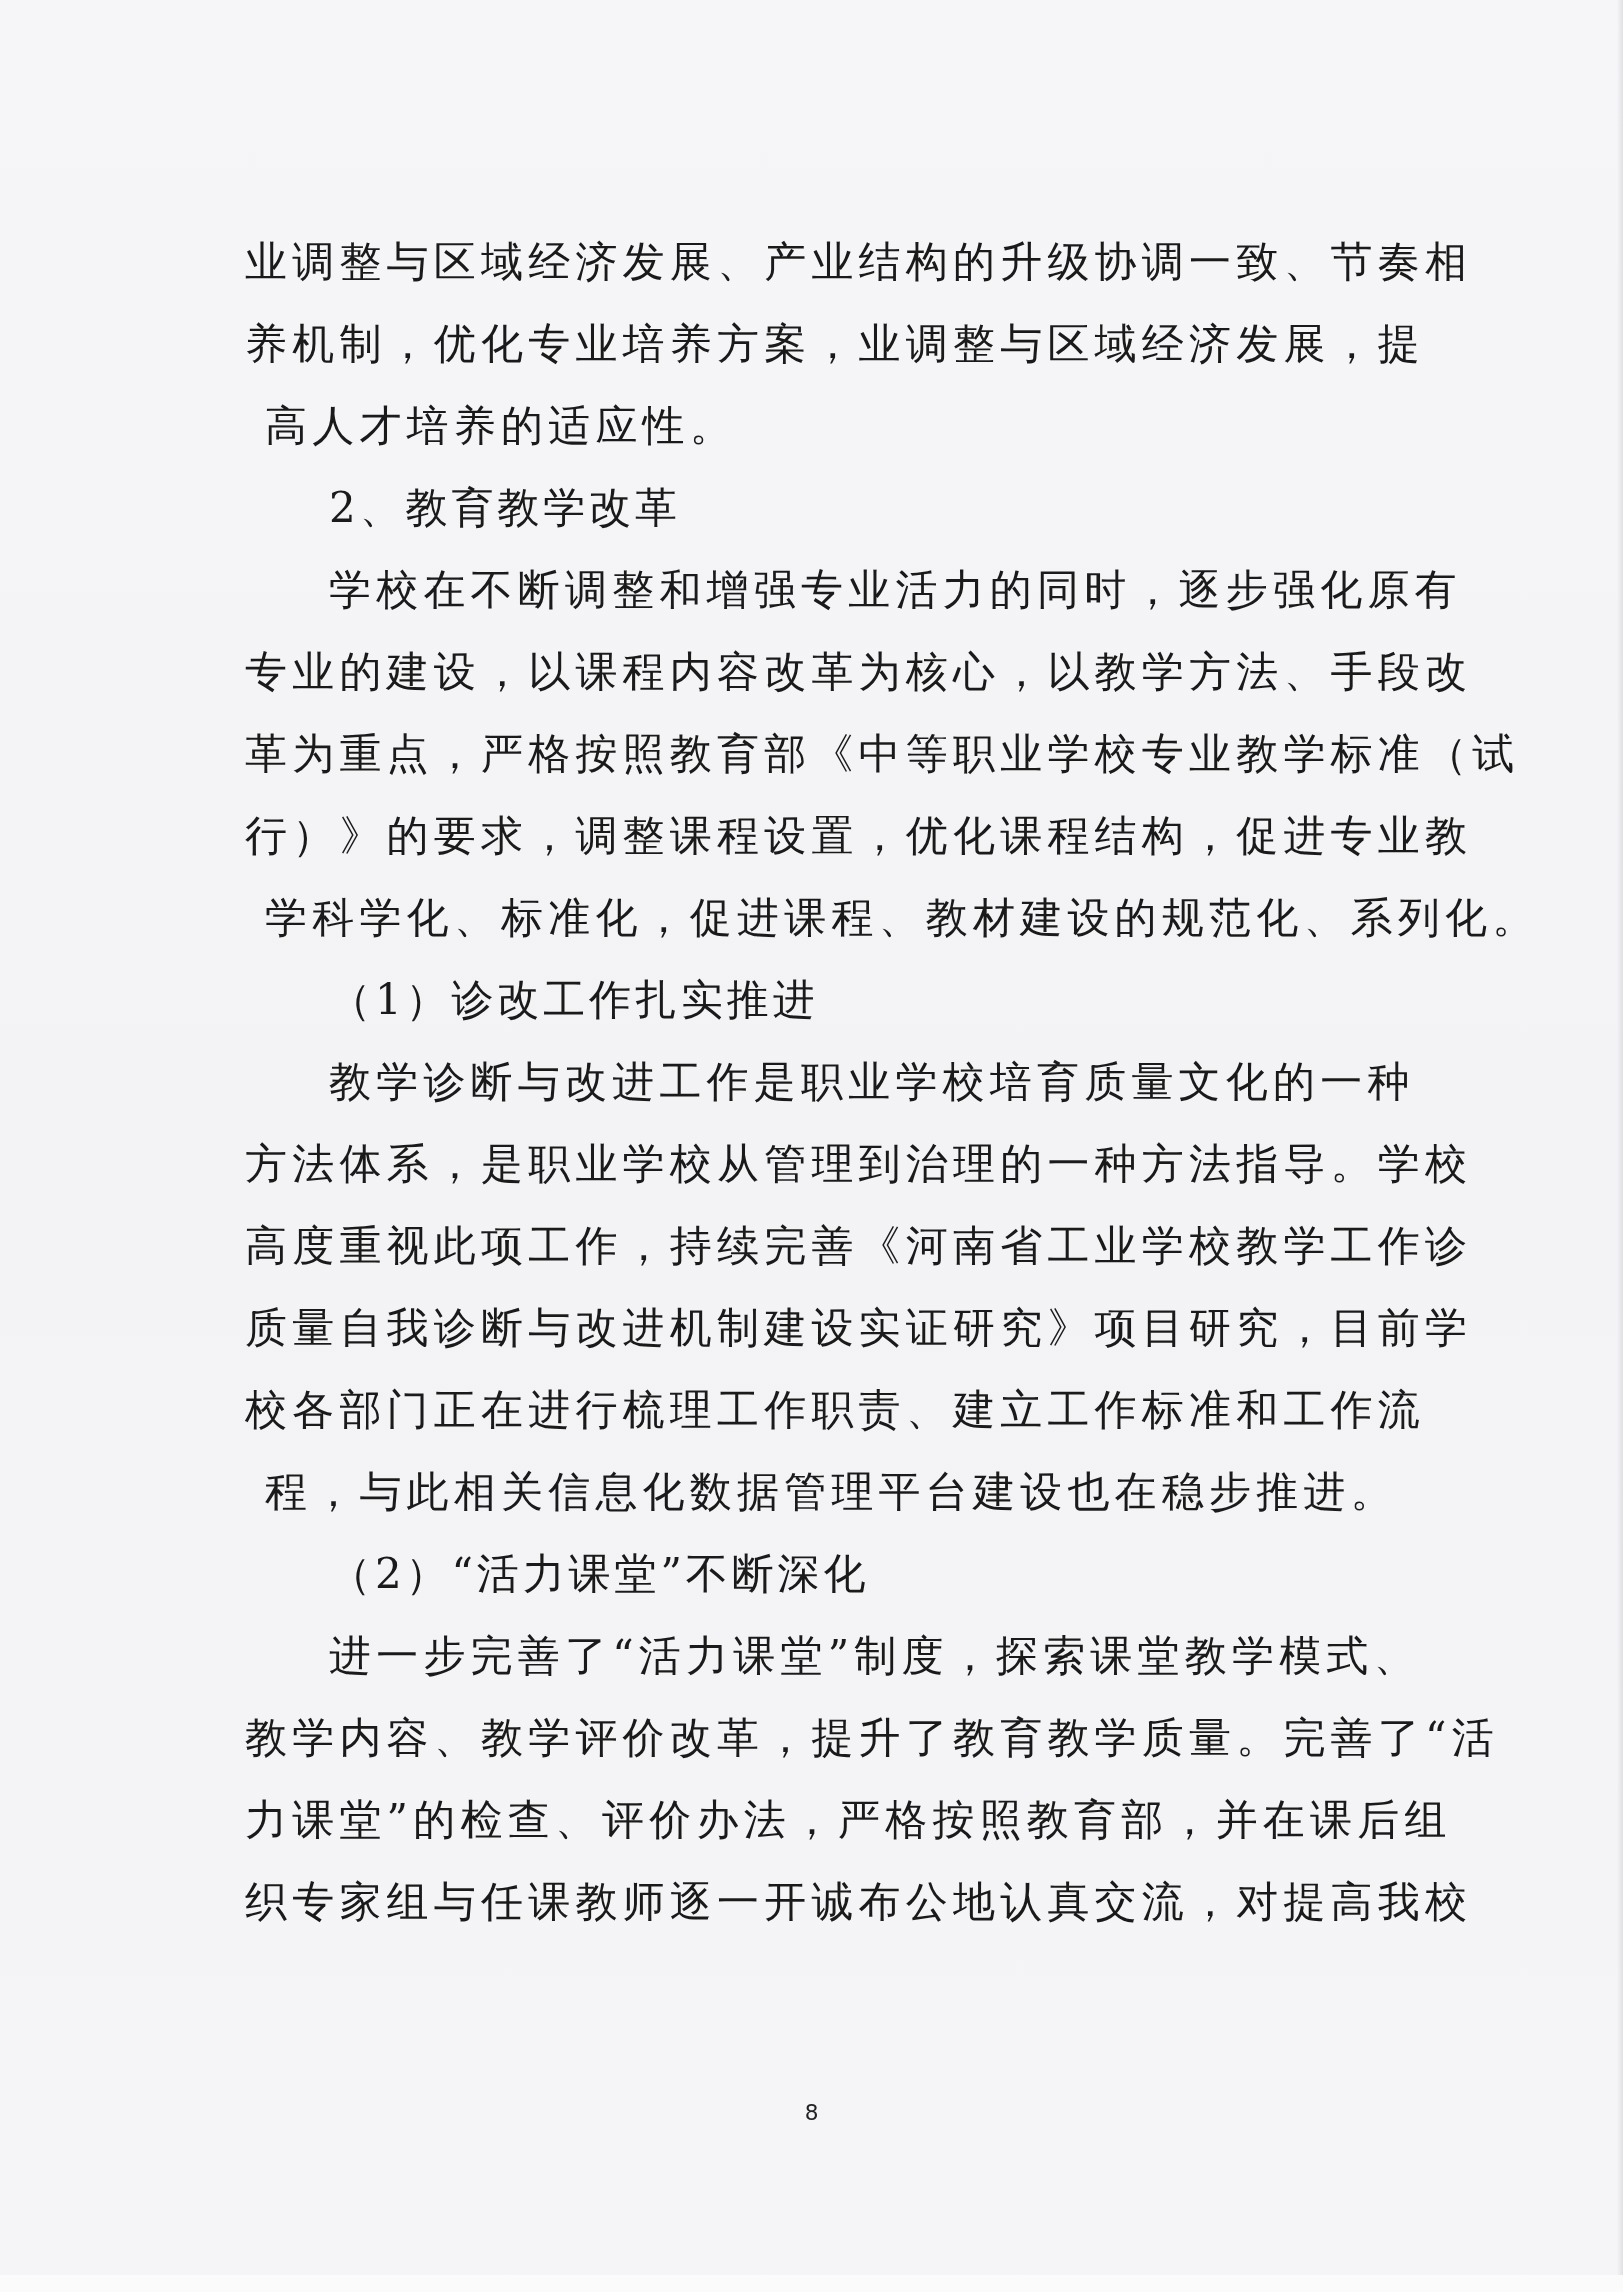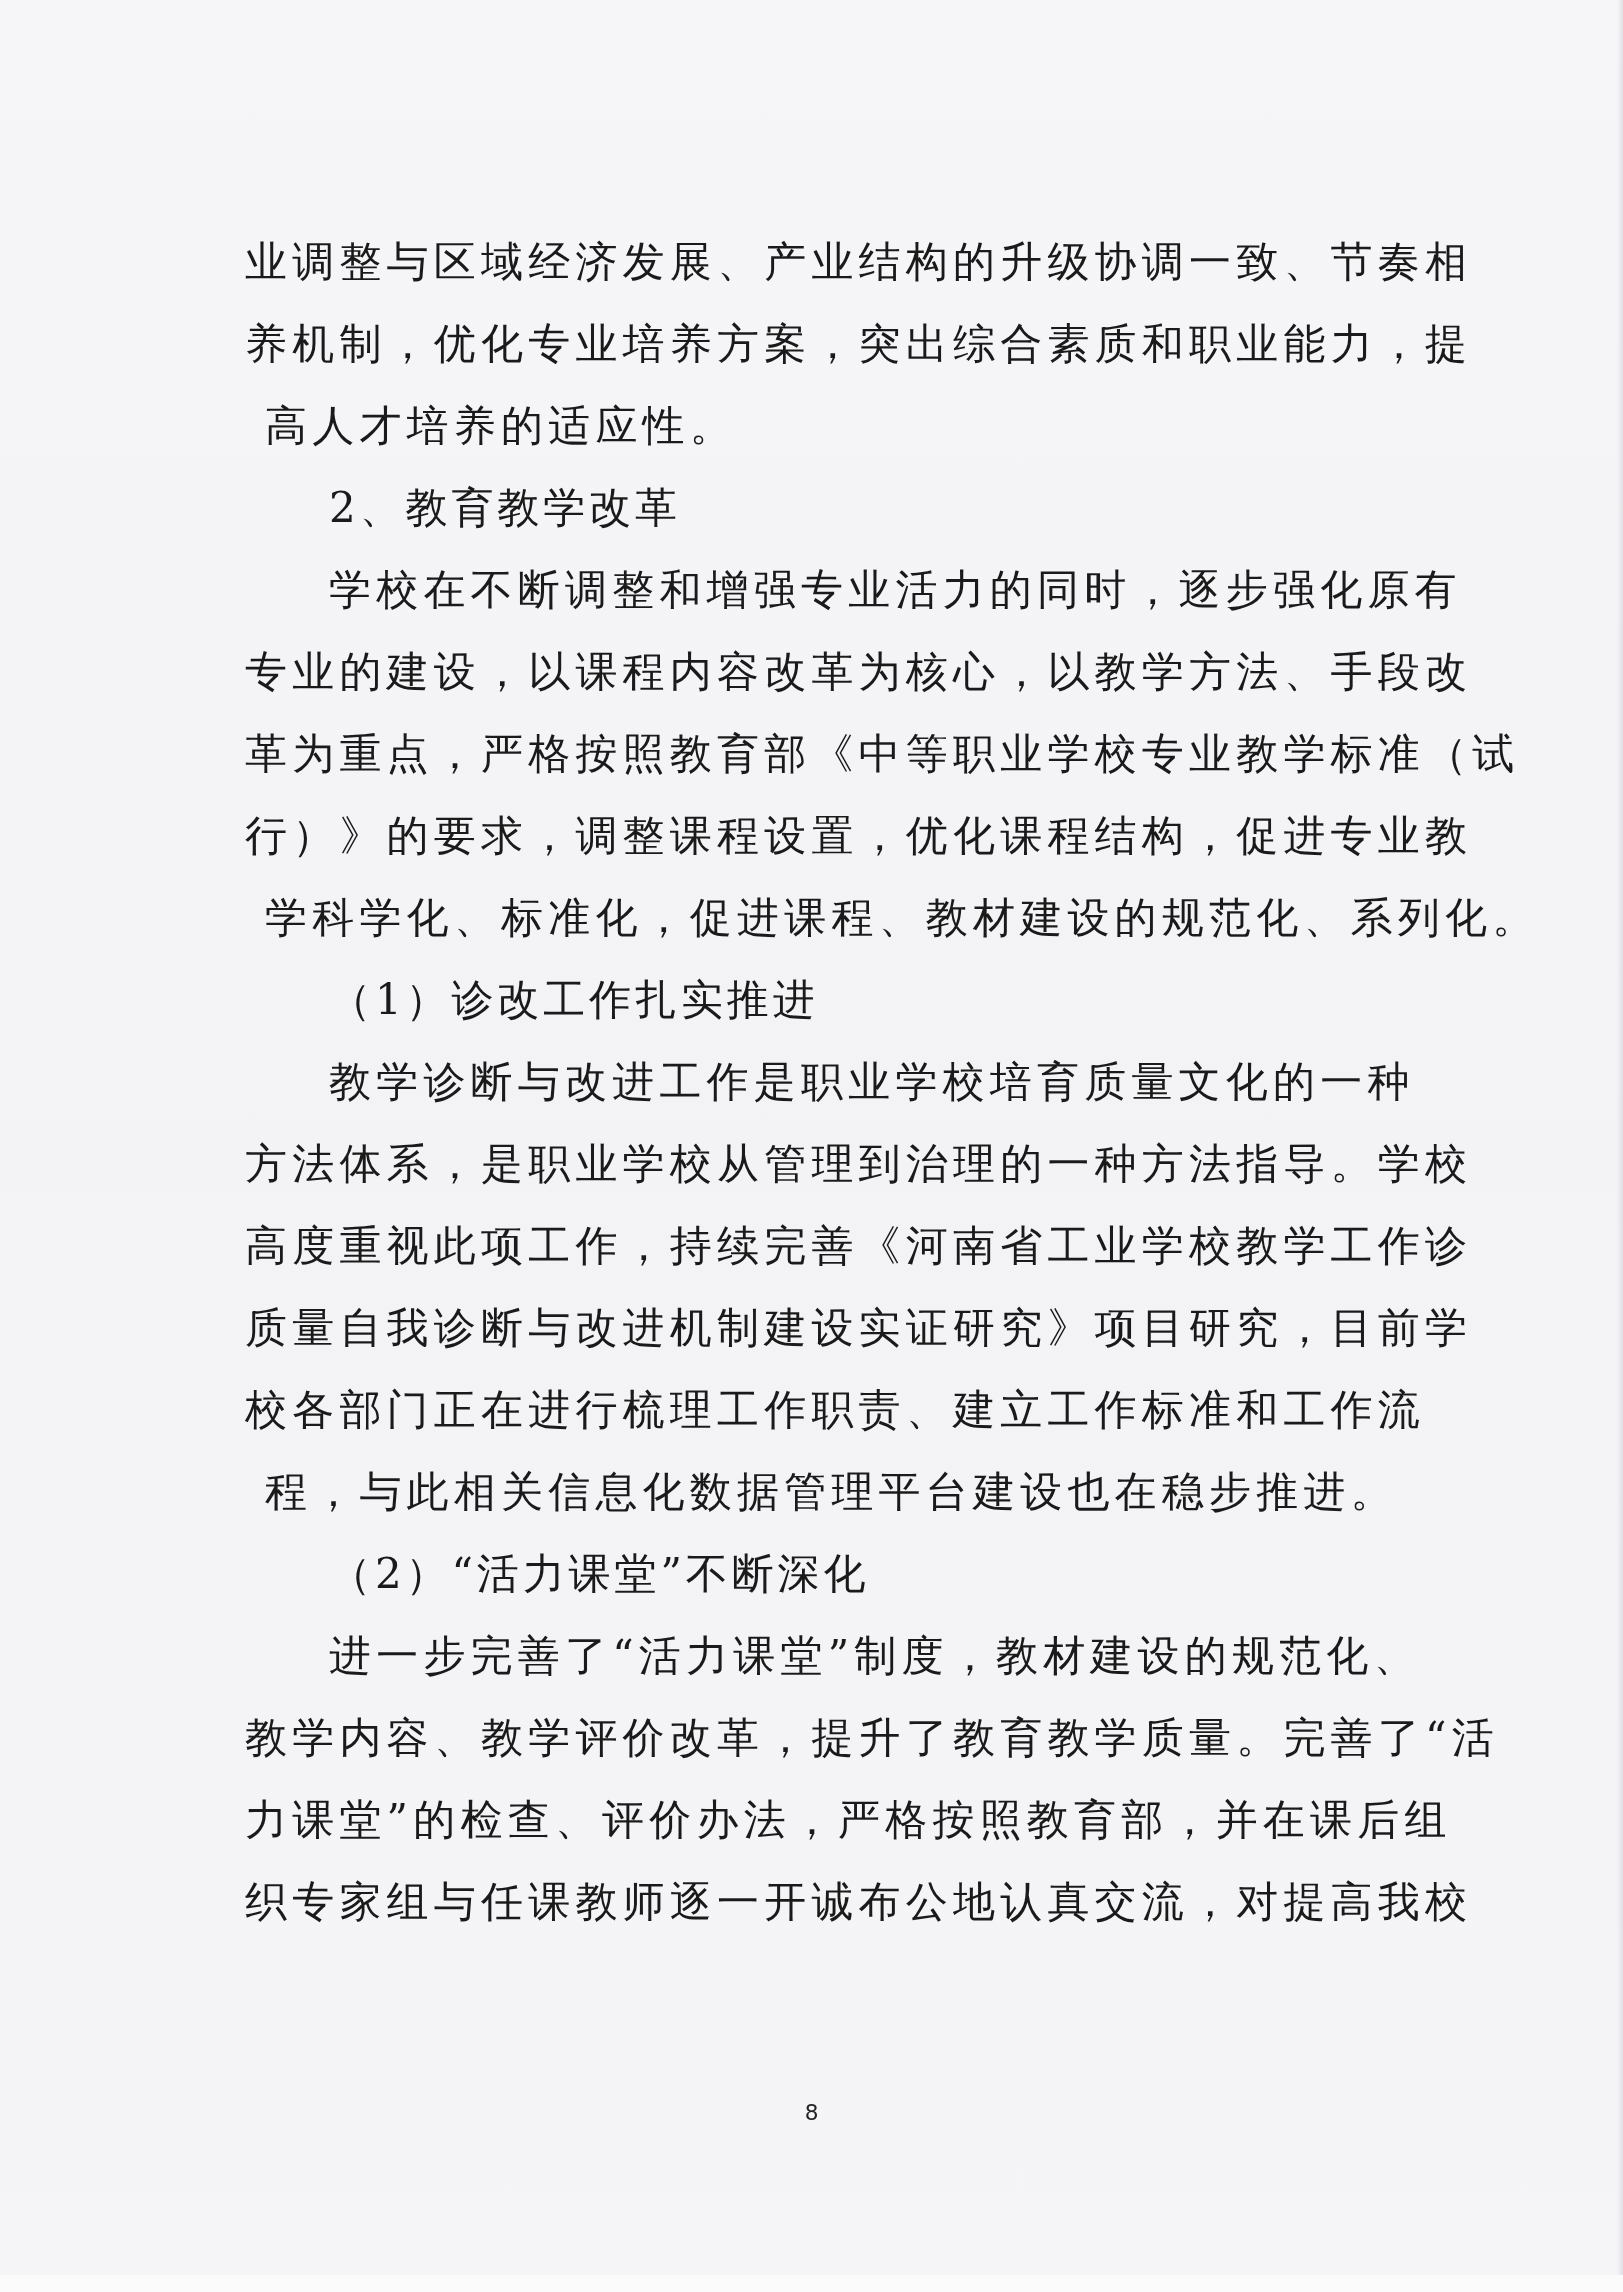--- a/index.html
+++ b/index.html
@@ -76,21 +76,21 @@
     }
   </style>
 </head>
 <body>
 
 <div class="page">
 
   <div class="body-text">
 
     <div class="line">业调整与区域经济发展、产业结构的升级协调一致、节奏相</div>
-    <div class="line">养机制，优化专业培养方案，突出综合素质和职业能力，提</div>
+    <div class="line">养机制，优化专业培养方案，业调整与区域经济发展，提</div>
     <div class="line last">高人才培养的适应性。</div>
 
     <div class="line heading">2、教育教学改革</div>
 
     <div class="line indent">学校在不断调整和增强专业活力的同时，逐步强化原有</div>
     <div class="line">专业的建设，以课程内容改革为核心，以教学方法、手段改</div>
     <div class="line">革为重点，严格按照教育部《中等职业学校专业教学标准（试</div>
     <div class="line">行）》的要求，调整课程设置，优化课程结构，促进专业教</div>
     <div class="line last">学科学化、标准化，促进课程、教材建设的规范化、系列化。</div>
 
@@ -98,21 +98,21 @@
 
     <div class="line indent">教学诊断与改进工作是职业学校培育质量文化的一种</div>
     <div class="line">方法体系，是职业学校从管理到治理的一种方法指导。学校</div>
     <div class="line">高度重视此项工作，持续完善《河南省工业学校教学工作诊</div>
     <div class="line">质量自我诊断与改进机制建设实证研究》项目研究，目前学</div>
     <div class="line">校各部门正在进行梳理工作职责、建立工作标准和工作流</div>
     <div class="line last">程，与此相关信息化数据管理平台建设也在稳步推进。</div>
 
     <div class="line subheading">（2）“活力课堂”不断深化</div>
 
-    <div class="line indent">进一步完善了“活力课堂”制度，教材建设的规范化、</div>
+    <div class="line indent">进一步完善了“活力课堂”制度，探索课堂教学模式、</div>
     <div class="line">教学内容、教学评价改革，提升了教育教学质量。完善了“活</div>
     <div class="line">力课堂”的检查、评价办法，严格按照教育部，并在课后组</div>
     <div class="line">织专家组与任课教师逐一开诚布公地认真交流，对提高我校</div>
 
   </div>
 
   <div class="page-number">8</div>
 
   <div class="scan-shadow-right"></div>
   <div class="scan-edge-bottom"></div>

